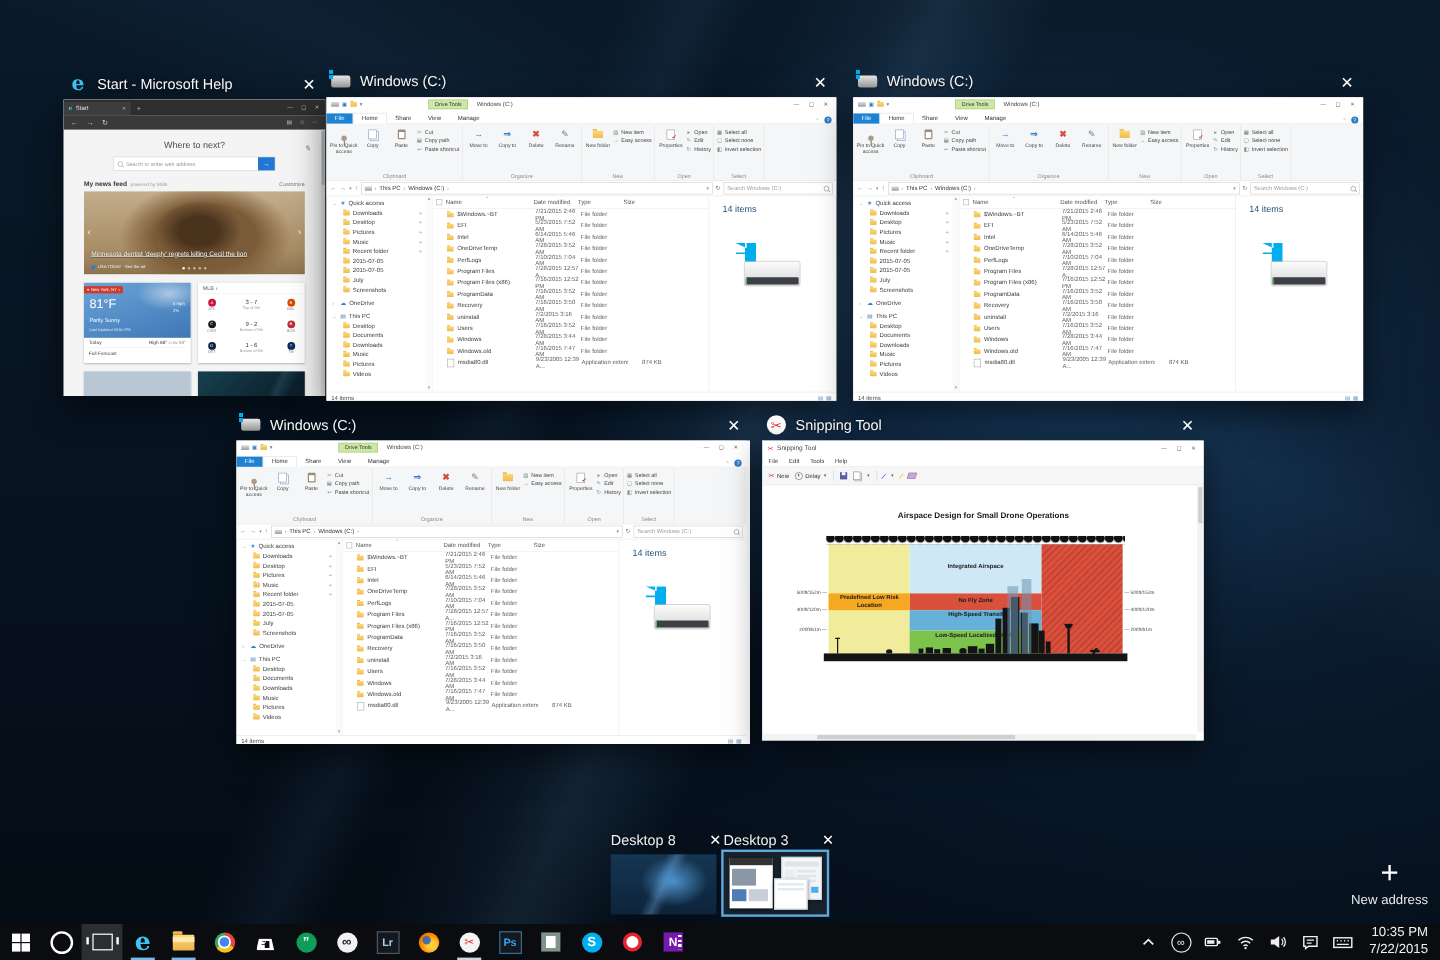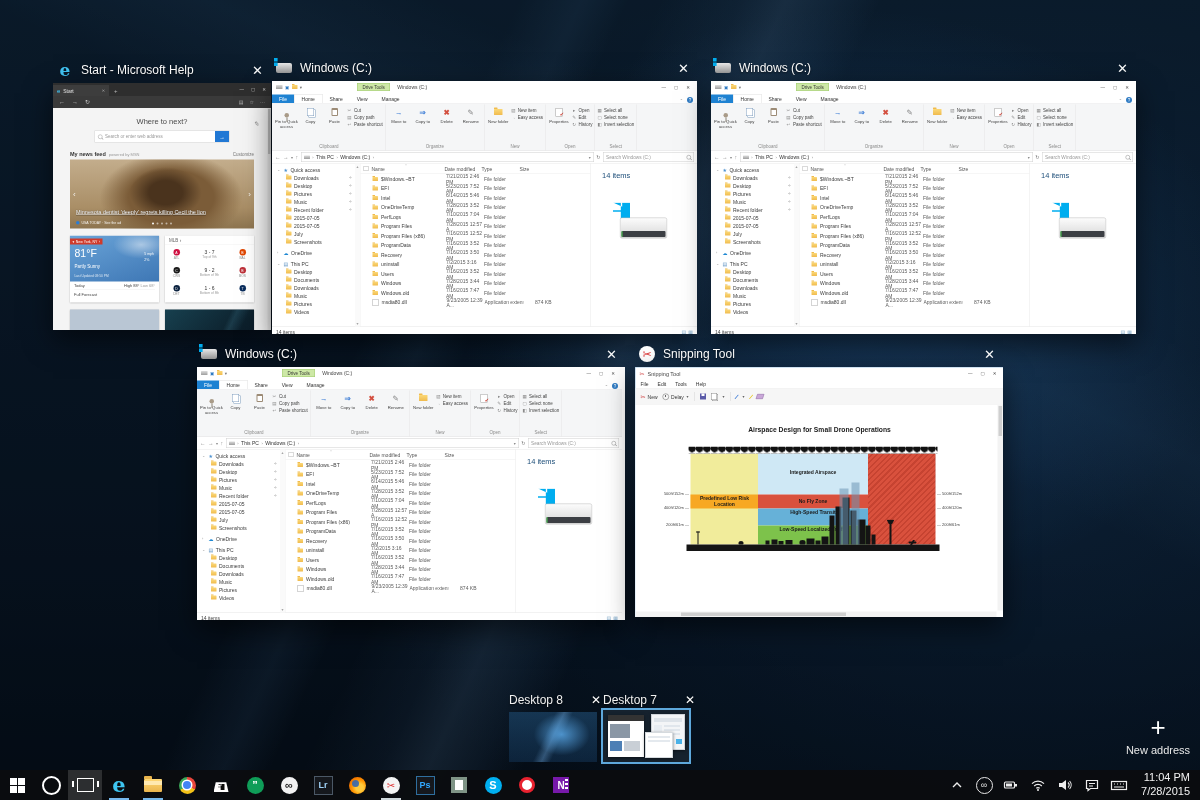--- a/index.html
+++ b/index.html
@@ -1753,21 +1753,21 @@
   </div>
 </div>
 
 <div class="dt-label" style="left:509px;top:693px">
   <span>Desktop 8</span>
   <span class="dt-x">✕</span>
 </div>
 <div class="dt-thumb dt1" style="left:509px;top:712px;width:88px;height:50px"></div>
 
 <div class="dt-label" style="left:603px;top:693px">
-  <span>Desktop 7</span>
+  <span>Desktop 3</span>
   <span class="dt-x">✕</span>
 </div>
 <div class="dt-thumb dt2" style="left:601px;top:708px;width:86px;height:52px">
   <div class="mini-win" style="left:5px;top:5px;width:36px;height:42px">
     <div class="mini-edge-top"></div>
     <div class="mini-img" style="left:2px;top:9px;width:20px;height:14px"></div>
     <div class="mini-img" style="left:2px;top:26px;width:12px;height:10px;background:#4d7fb5"></div>
     <div class="mini-img" style="left:16px;top:26px;width:16px;height:10px;background:#c9cfd6"></div>
   </div>
   <div class="mini-win" style="left:48px;top:4px;width:32px;height:34px;background:#f3f5f7;border:1px solid #cfd4d9">
@@ -1885,17 +1885,17 @@
           <path d="M5 6.5h6M5 9h4" stroke="#eee" stroke-width="1.1"></path>
         </svg>
       </span>
     <span class="tray">
         <svg width="18" height="16" viewBox="0 0 18 16">
           <rect x="1.5" y="4.5" width="15" height="8" stroke="#eee" fill="none" stroke-width="1.2"></rect>
           <path d="M4 7h1M7 7h1M10 7h1M13 7h1M4 10h10" stroke="#eee" stroke-width="1.2"></path>
         </svg>
       </span>
     <div class="clock">
-      <div>11:04 PM</div>
-      <div>7/28/2015</div>
+      <div>10:35 PM</div>
+      <div>7/22/2015</div>
     </div>
   </div>
 </div>
 
 </body></html>

